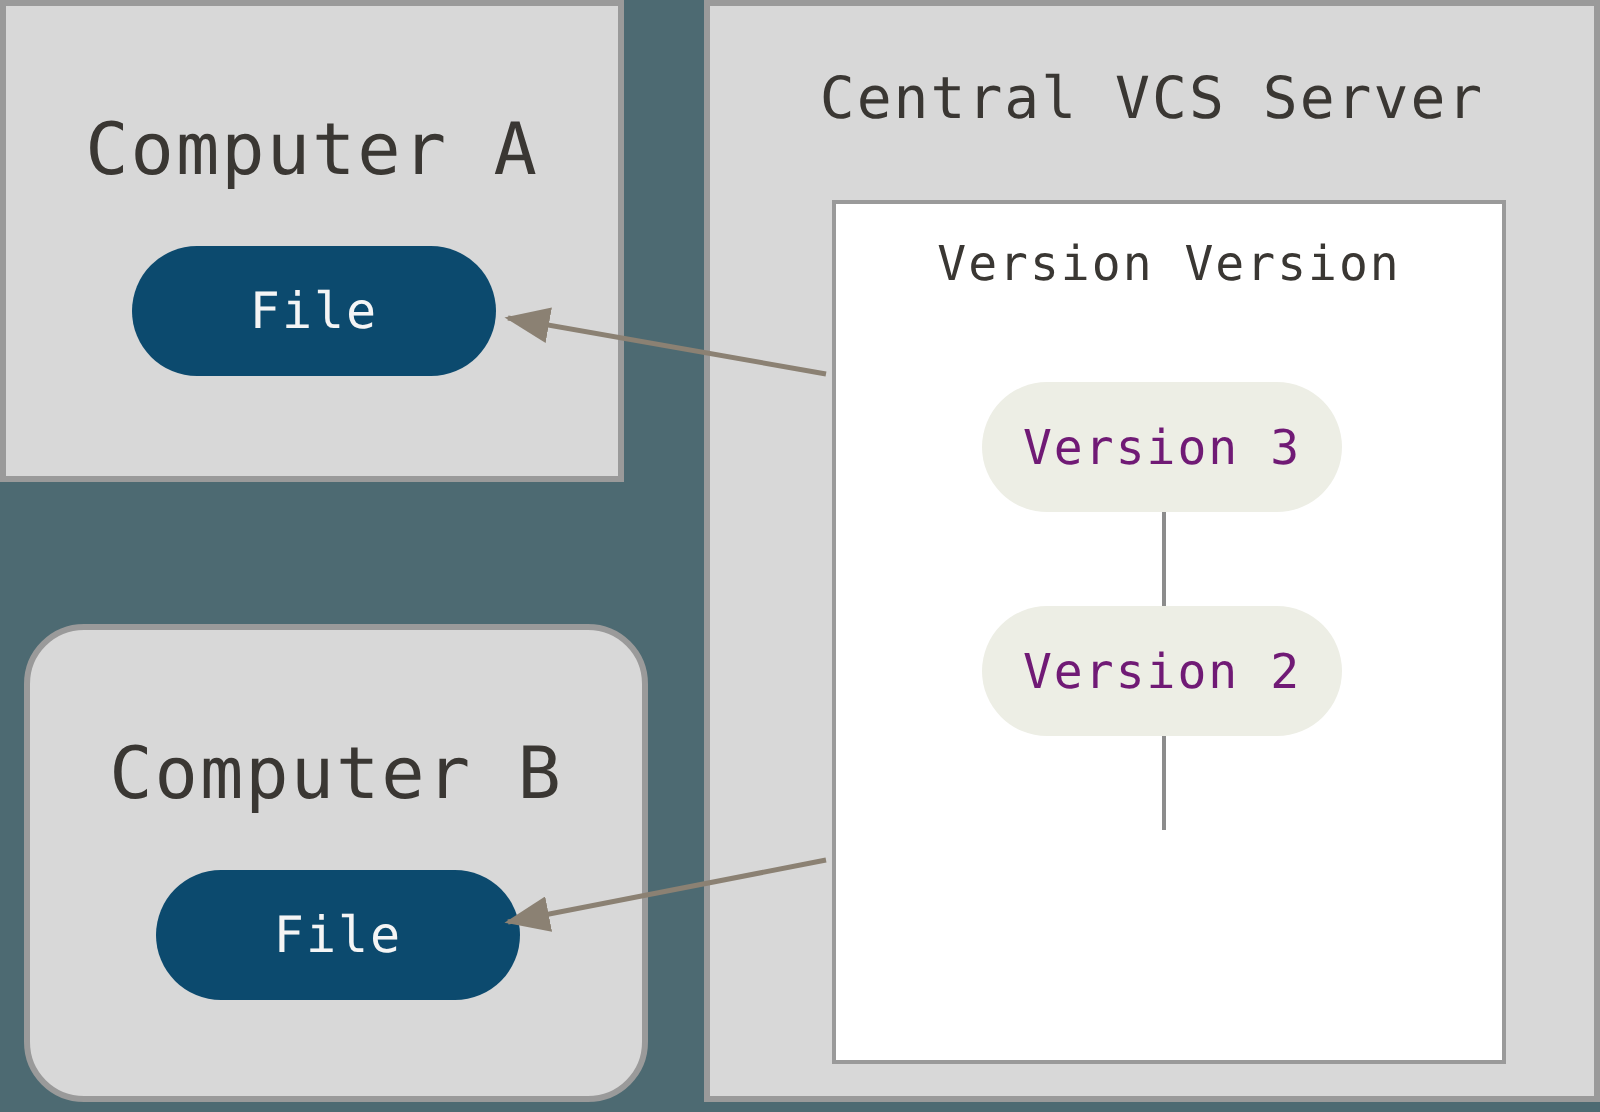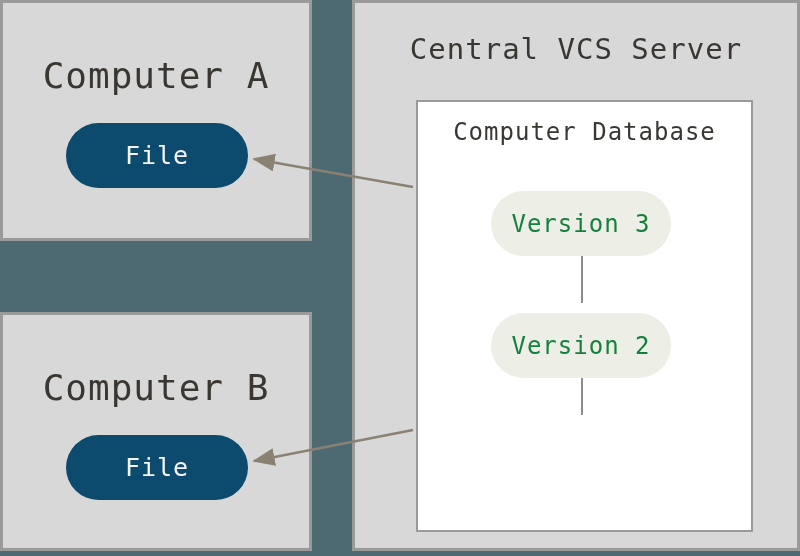--- a/index.html
+++ b/index.html
@@ -10,21 +10,21 @@
     font-family: "DejaVu Sans Mono", "Liberation Mono", monospace;
     overflow: hidden;
   }
   .panel {
     position: absolute;
     background: #d8d8d8;
     border: 3px solid #9a9a9a;
     box-sizing: border-box;
   }
   #computer-a { left: 0; top: 0; width: 312px; height: 241px; }
-  #computer-b { left: 0; top: 312px; width: 312px; height: 239px; }
+  #computer-b { left: 12px; top: 312px; width: 312px; height: 239px; border-radius: 30px; }
   #server     { left: 352px; top: 0; width: 448px; height: 551px; }
 
   .panel-title {
     position: absolute;
     left: 0; right: 0;
     text-align: center;
     color: #3a3733;
     font-size: 36px;
     letter-spacing: 1px;
     white-space: nowrap;
@@ -60,26 +60,26 @@
     font-size: 24px;
     letter-spacing: 1px;
     white-space: nowrap;
   }
   .version-pill {
     position: absolute;
     left: 73px; width: 180px; height: 65px;
     background: #edeee5;
     border-radius: 33px;
     display: flex; align-items: center; justify-content: center;
-    color: #15803d;
+    color: #701a75;
     font-size: 24px;
     letter-spacing: 1px;
   }
   #version-3 { top: 89px; }
-  #version-2 { top: 211px; }
+  #version-2 { top: 201px; }
   #version-1 { top: 313px; }
 
   .connector {
     position: absolute;
     left: 163px; width: 2px;
     background: #8c8c8c;
   }
   #connector-3-2 { top: 154px; height: 47px; }
   #connector-2-1 { top: 266px; height: 47px; }
 
@@ -102,21 +102,21 @@
 <div class="panel" id="computer-b">
   <div class="panel-title">Computer B</div>
   <div class="file-pill">
     <span>File</span>
   </div>
 </div>
 
 <div class="panel" id="server">
   <div class="panel-title">Central VCS Server</div>
   <div id="version-db">
-    <div class="db-title">Computer Database</div>
+    <div class="db-title">Version Version</div>
     <div class="connector" id="connector-3-2"></div>
     <div class="connector" id="connector-2-1"></div>
     <div class="version-pill" id="version-3">
       <span>Version 3</span>
     </div>
     <div class="version-pill" id="version-2">
       <span>Version 2</span>
     </div>
   </div>
 </div>

